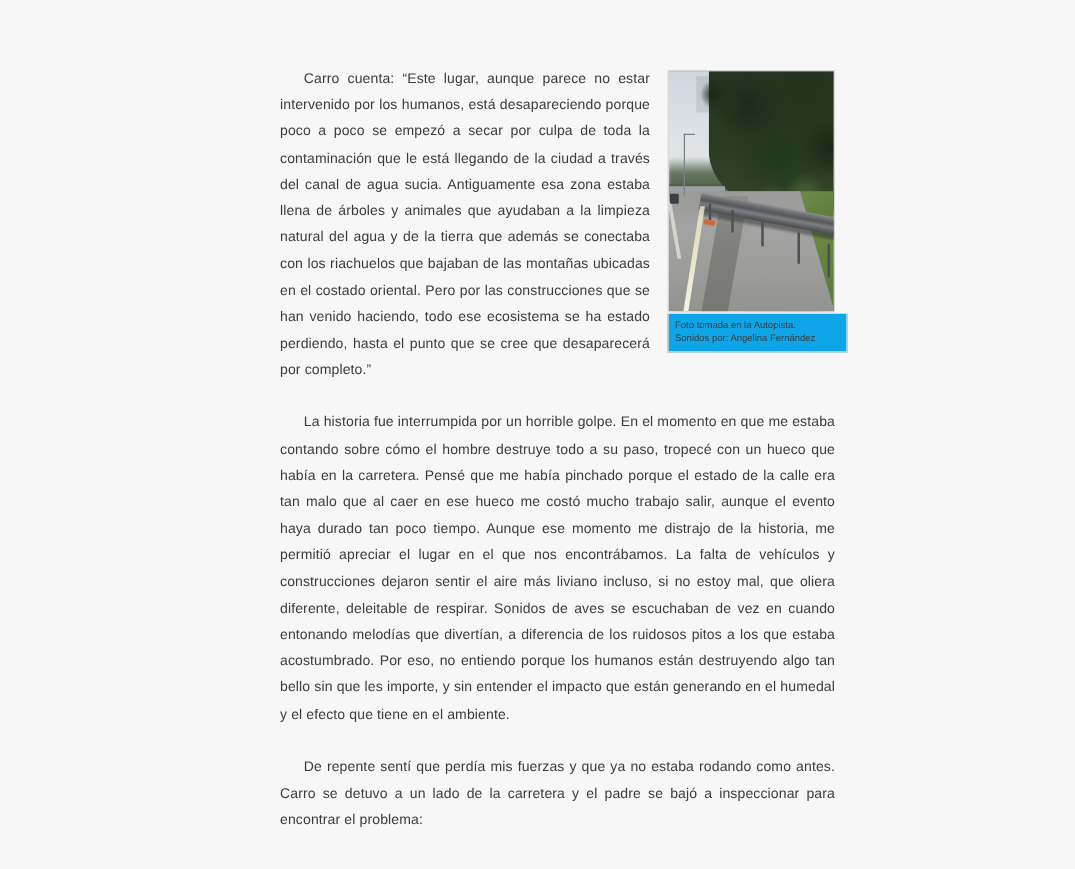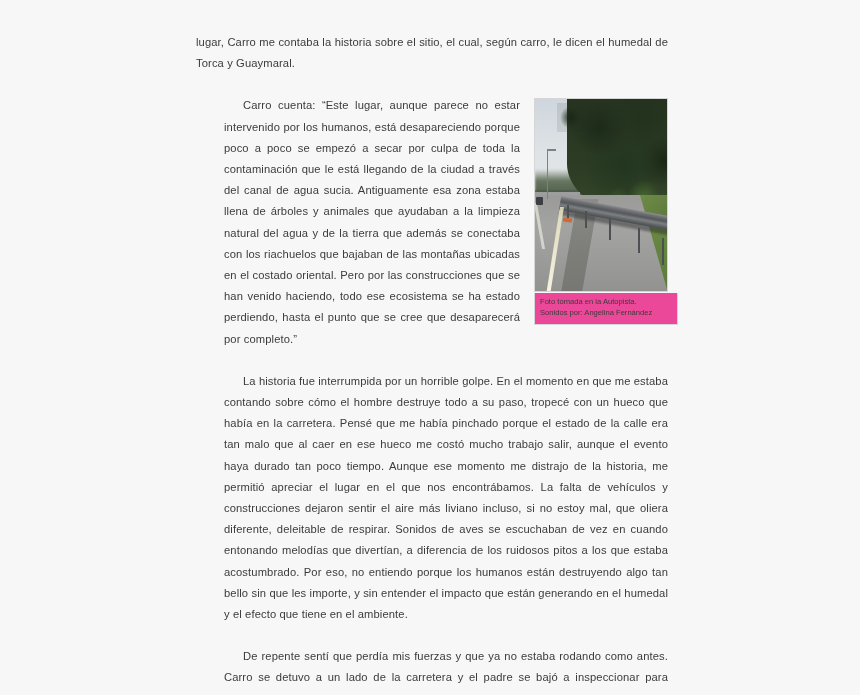--- a/index.html
+++ b/index.html
@@ -226,39 +226,38 @@
     width: 5%; height: 4%;
     background: #3a3f44;
     border-radius: 1px;
   }
 
   #caption-box {
     width: 132px;
     margin-top: 1px;
     border: 1px solid #d6d6d6;
     border-top: none;
-    background: #ec4899;
+    background: #0ea5e9;
     padding: 4px 5px 5px 5px;
     box-sizing: content-box;
   }
   .caption-line {
     color: #3b3b3b;
     font-size: 7.6px;
     line-height: 10.6px;
     white-space: nowrap;
   }
 </style>
 </head>
 <body>
 
 <div id="page">
 
   <div id="content">
 
-    <p class="para">lugar, Carro me contaba la historia sobre el sitio, el cual, según carro, le dicen el humedal de Torca y Guaymaral.</p>
 
     <div class="spacer-sm"></div>
 
     <div id="figure">
       <div id="photo-frame">
         <div id="photo">
           <div class="ph-sky"></div>
           <div class="ph-fartrees"></div>
           <div class="ph-trees"></div>
           <div class="ph-branch"></div>

